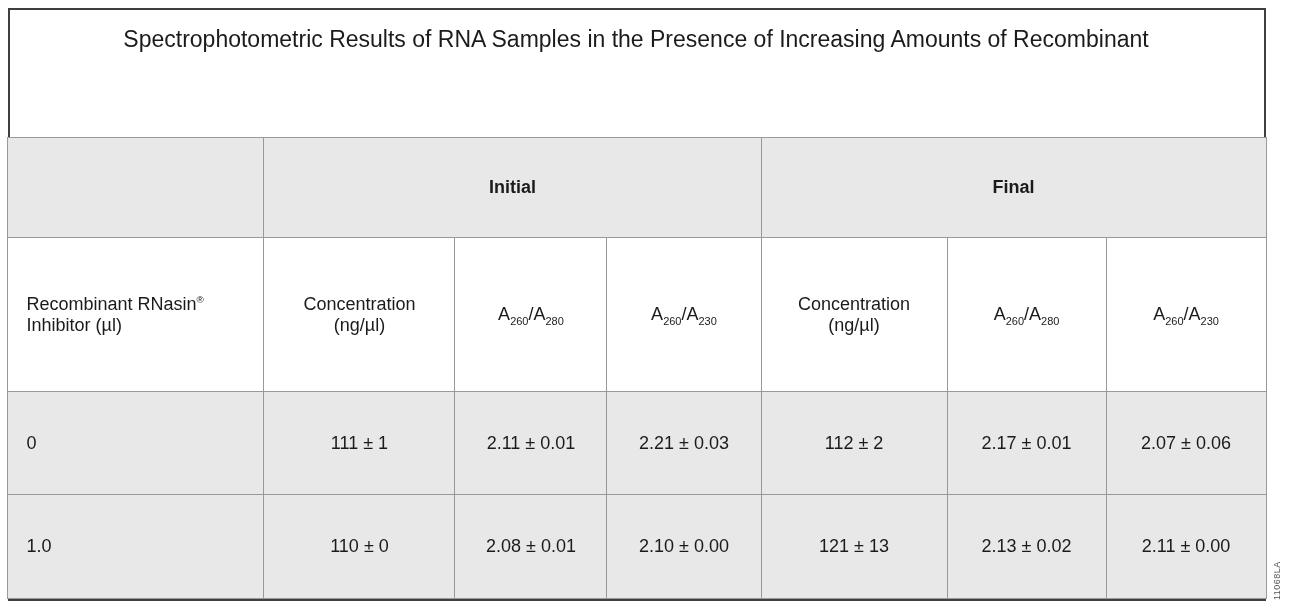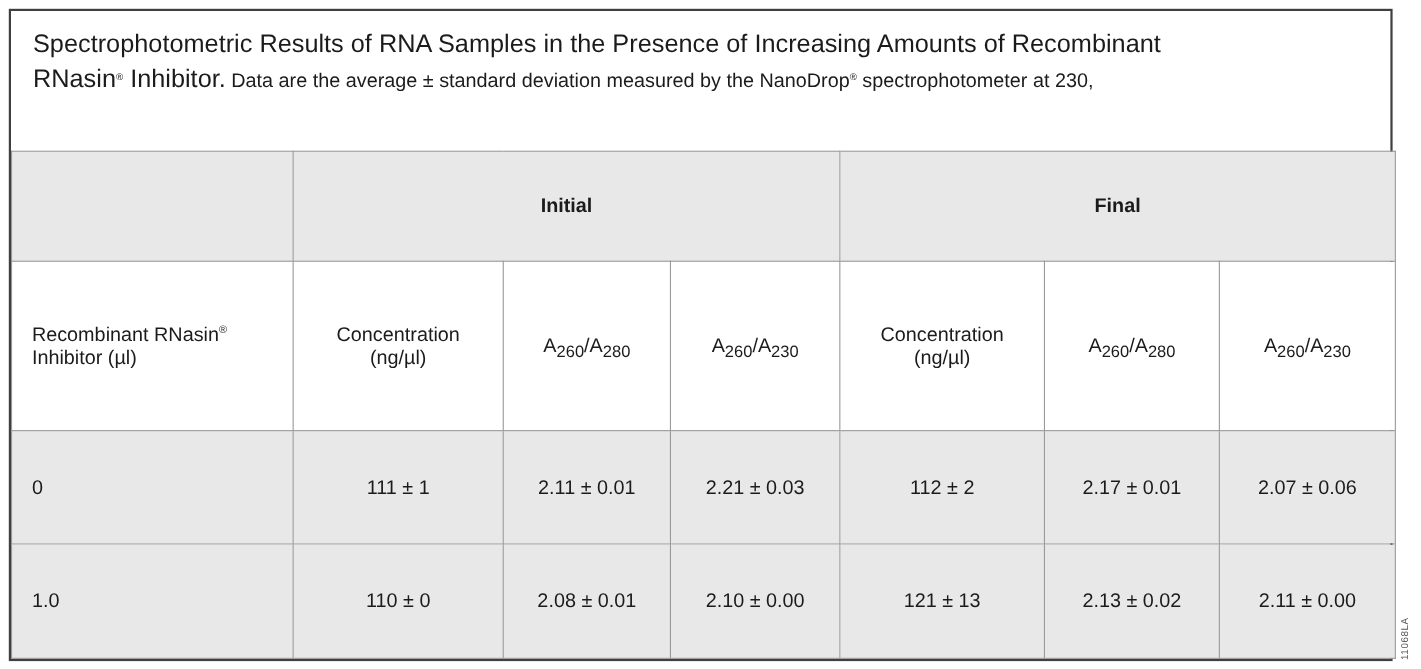--- a/index.html
+++ b/index.html
@@ -19,20 +19,21 @@
     position: absolute;
     left: 8px;
     top: 8px;
     width: 1258px;
     height: 593px;
     border: 2px solid #3f3f3f;
     box-sizing: border-box;
     background: #ffffff;
     display: flex;
     flex-direction: column;
+    align-items: center;
   }
   .caption {
     height: 127px;
     box-sizing: border-box;
     padding: 14px 22px 0 20px;
     line-height: 1.38;
   }
   .cap-big   { font-size: 23px; }
   .cap-small { font-size: 18px; }
   .caption sup {
@@ -68,21 +69,21 @@
   tr.colhead-row th { background: #ffffff; }
   tr.colhead-row th sup {
     font-size: 55%;
     line-height: 0;
   }
   tr.data-row { height: 62px; }
   tr.data-row.shaded td { background: #e8e8e8; }
   tr.data-row td { background: #ffffff; }
   tr.data-row.shaded td { background: #e8e8e8; }
   .ratio sub {
-    font-size: 15px;
+    font-size: 11px;
     line-height: 0;
   }
   .side-label {
     position: absolute;
     left: 1250px;
     top: 566px;
     width: 56px;
     height: 12px;
     transform: rotate(-90deg);
     font-size: 9px;
@@ -92,23 +93,20 @@
   }
 </style>
 </head>
 <body>
 
 <div class="figure">
 
   <div class="caption">
     <div>
       <span class="cap-big">Spectrophotometric Results of RNA Samples in the Presence of Increasing Amounts of Recombinant</span>
-    </div>
-    <div>
-      <span class="cap-big">RNasin</span><sup class="cap-big">®</sup><span class="cap-big"> Inhibitor.</span><span class="cap-small"> Data are the average ± standard deviation measured by the NanoDrop</span><sup class="cap-small">®</sup><span class="cap-small"> spectrophotometer at 230,</span>
     </div>
   </div>
 
   <table class="results">
     <colgroup>
       <col style="width:256px">
         <col style="width:191px">
         <col style="width:152px">
         <col style="width:154px">
         <col style="width:186px">

